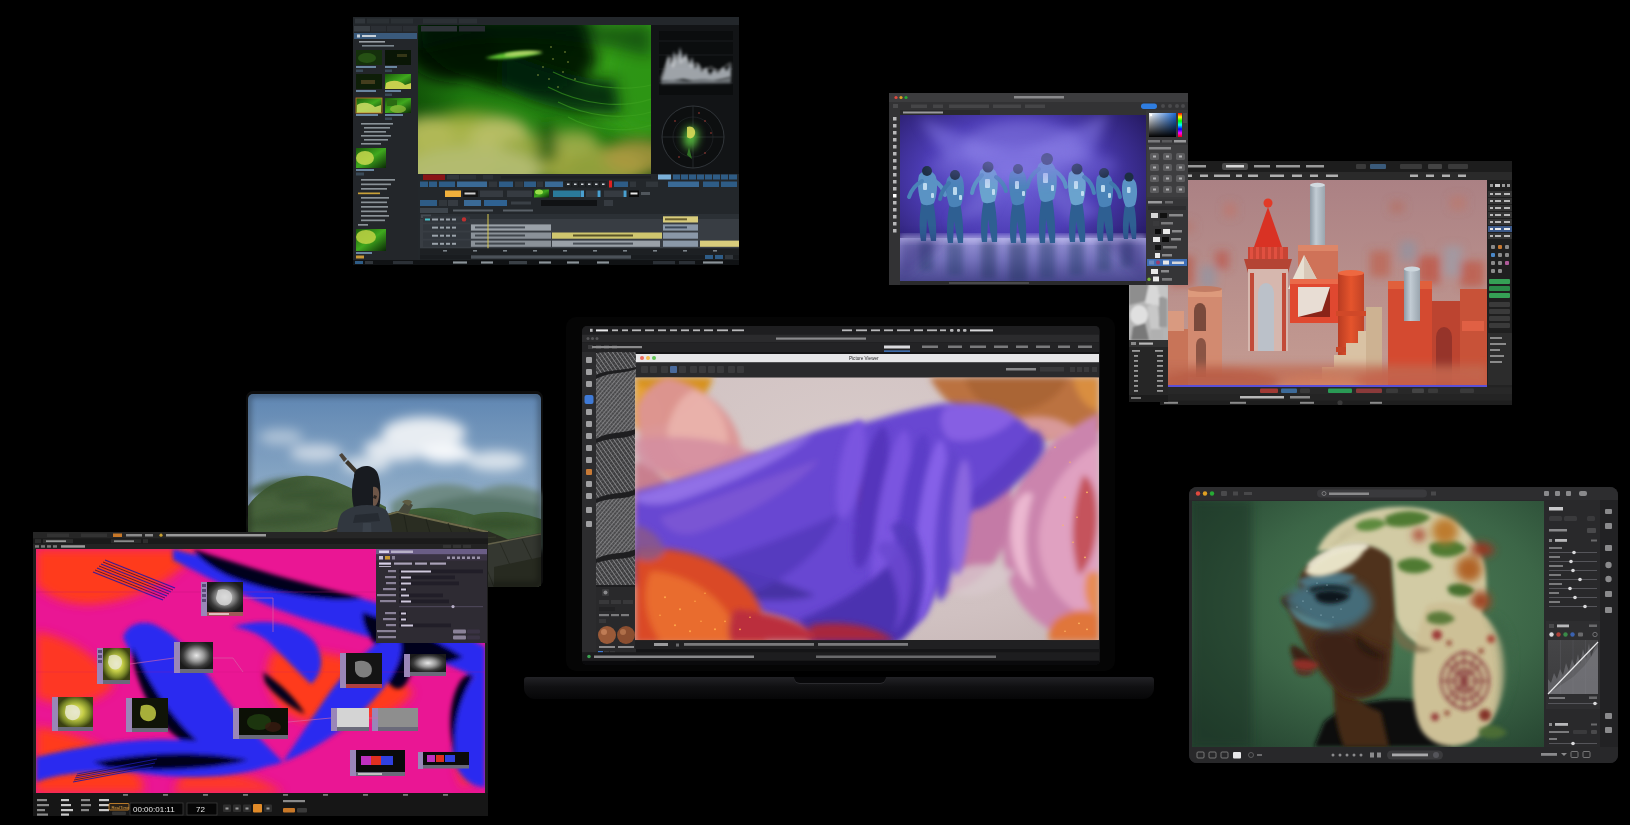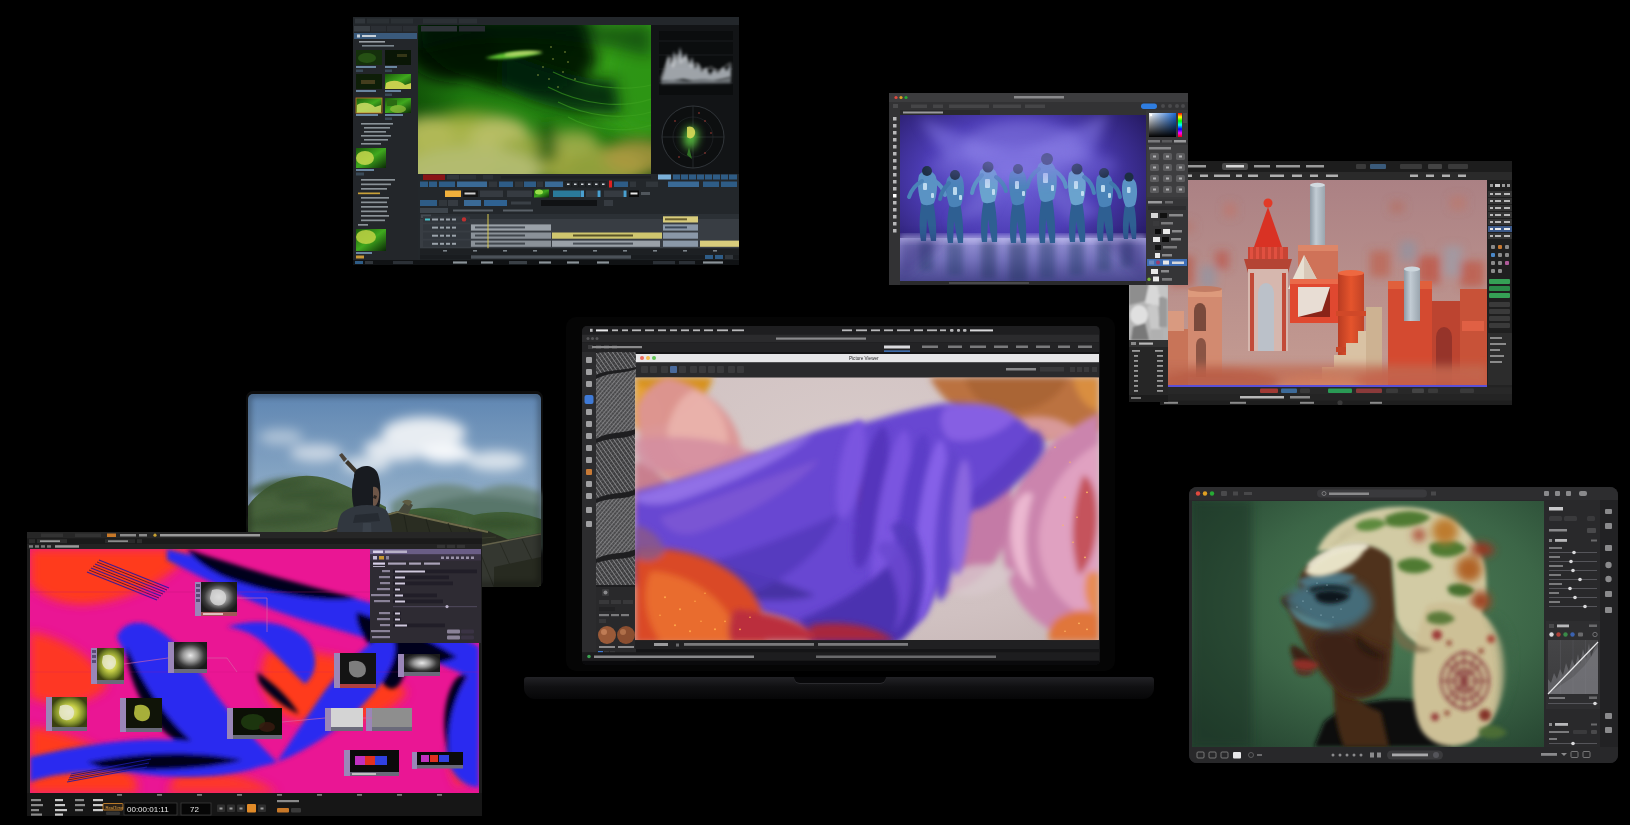--- a/index.html
+++ b/index.html
@@ -1357,21 +1357,21 @@
 <rect x="28" y="338.5" width="160" height="2.5" fill="#8a8a8c"></rect>
 <rect x="250" y="338.5" width="180" height="2.5" fill="#6a6a6c"></rect>
 <rect x="16" y="343.8" width="517" height="4.2" fill="#0a0a0c"></rect>
 </g>
 </svg>
 </div>
 <div class="win" id="macbase" style="left:524px;top:677px;width:630px;height:22px;background:linear-gradient(#222226,#101012 45%,#060607);border-radius:3px 3px 11px 11px;">
 <div style="position:absolute;left:270px;top:0;width:92px;height:6px;background:#08080a;border-radius:0 0 9px 9px;box-shadow:0 1px 0 #2a2a2e;"></div>
 </div>
 
-<div class="win" id="td" style="left:27px;top:532px;width:470px;height:284px;border-radius:32px;">
+<div class="win" id="td" style="left:33px;top:532px;width:470px;height:284px;border-radius:32px;">
 <svg width="455" height="284" viewBox="0 0 455 284">
 <defs>
 <filter id="tb2" x="-50%" y="-50%" width="200%" height="200%">
           <feGaussianBlur stdDeviation="2"></feGaussianBlur>
         </filter>
 <filter id="tb5" x="-50%" y="-50%" width="200%" height="200%">
           <feGaussianBlur stdDeviation="5"></feGaussianBlur>
         </filter>
 <radialGradient id="tswirl" cx="0.5" cy="0.5" r="0.55">
 <stop offset="0" stop-color="#e8e8e8"></stop>

